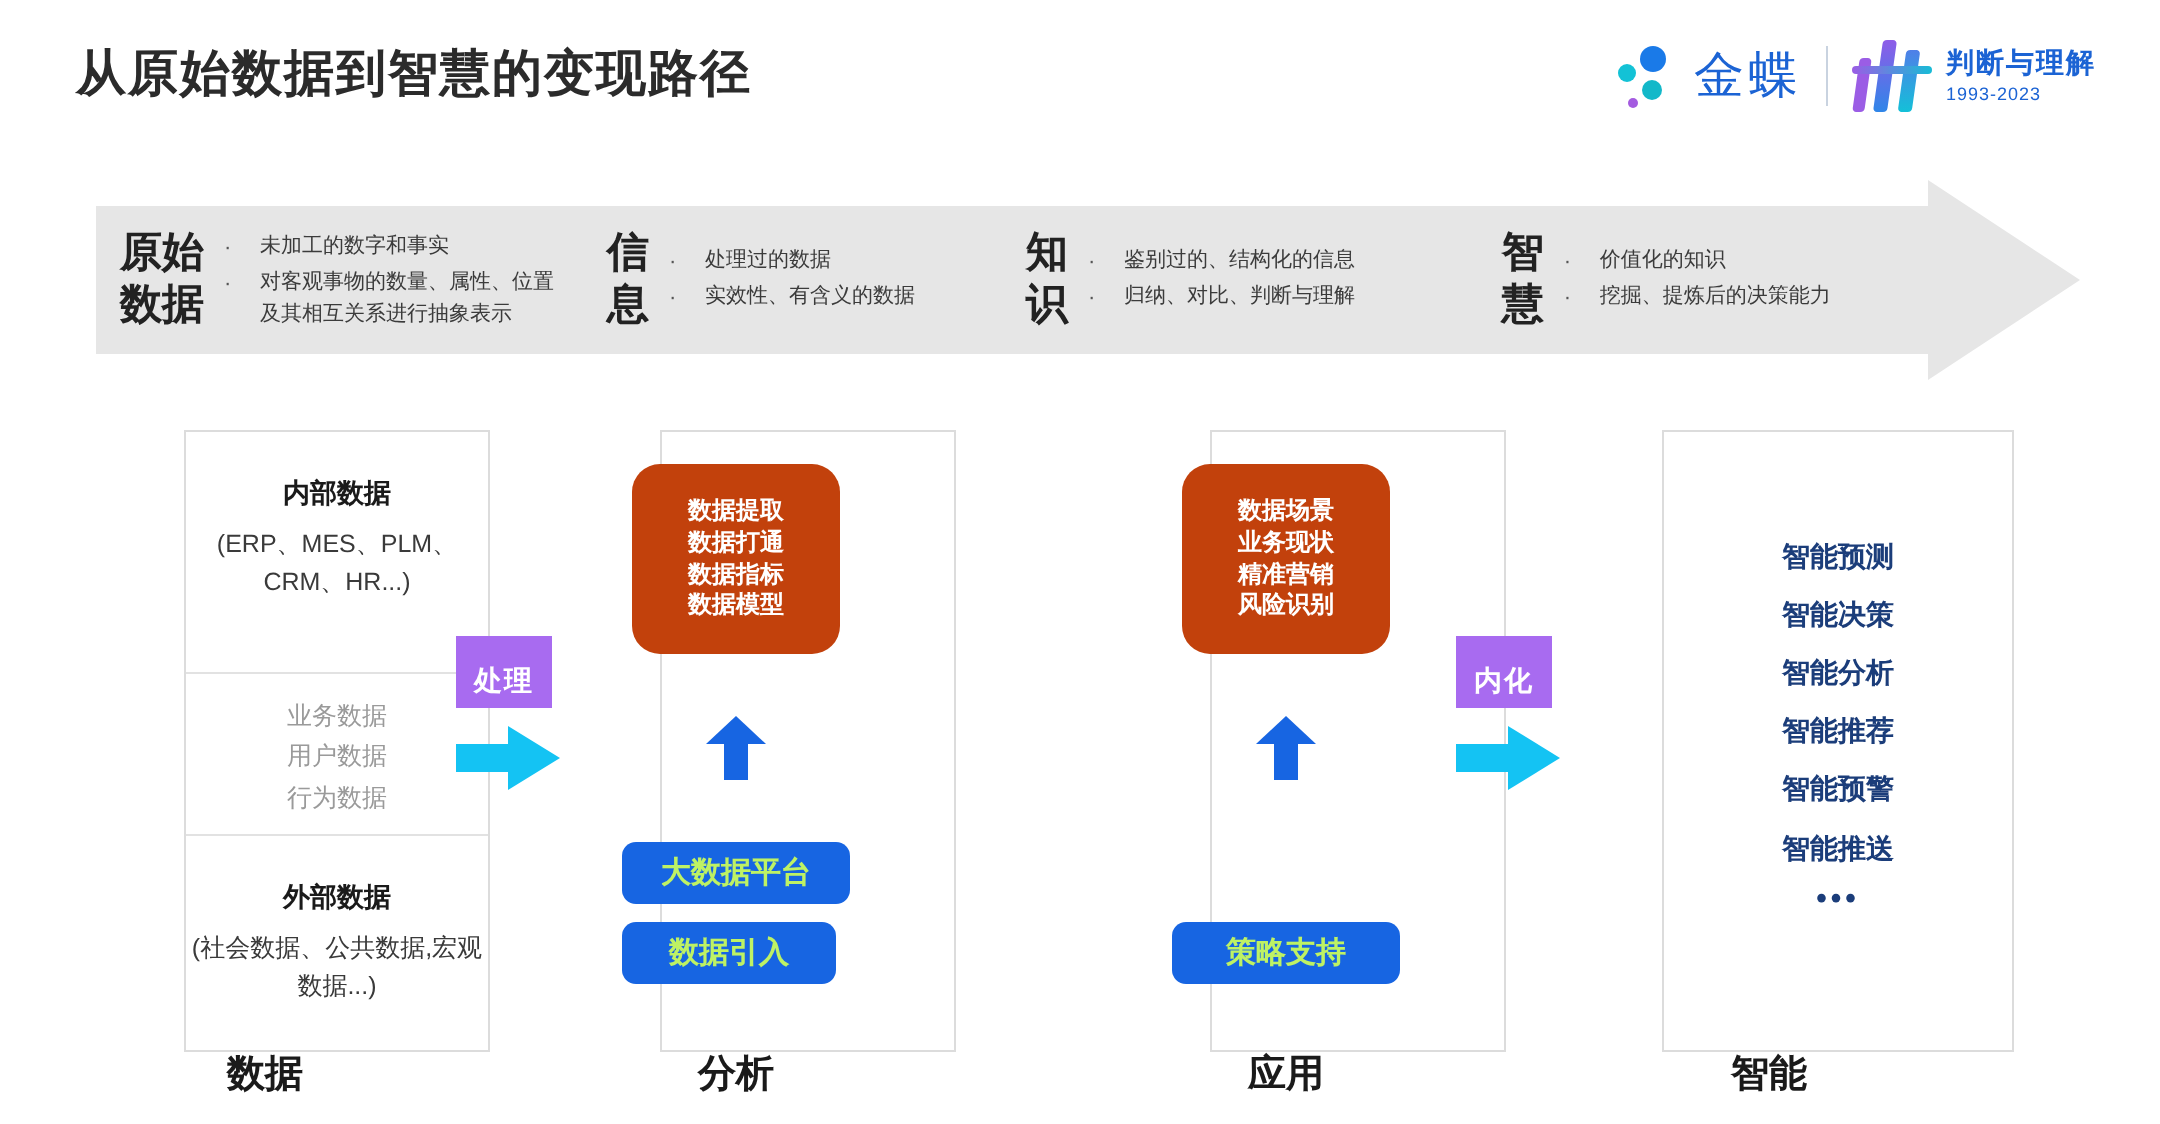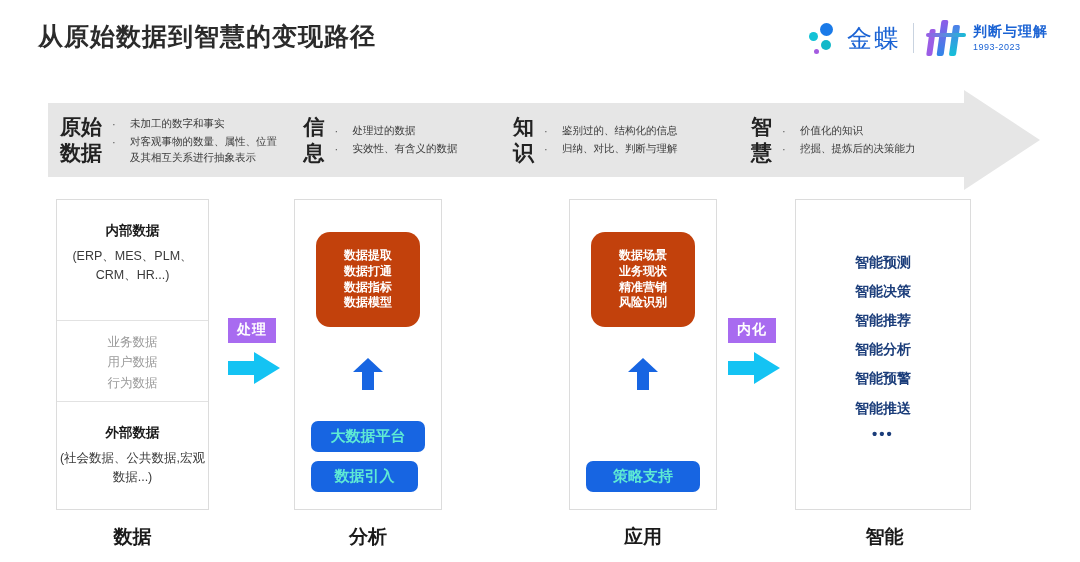--- a/index.html
+++ b/index.html
@@ -68,22 +68,22 @@
   .seg-dot { color: #555; font-size: 11px; width: 18px; flex: none; text-align: left; padding-top: 1px;}
   .seg-txt { font-size: 10.5px; color: #3b3b3b; white-space: nowrap; }
   .seg-txt.wide { white-space: normal; width: 150px; }
   .seg-1 { margin-left: 12px; width: 258px; }
   .seg-2 { margin-left: 0px; width: 222px; }
   .seg-3 { margin-left: 0px; width: 252px; }
   .seg-4 { margin-left: 0px; width: 230px; }
 
   
   .card {
-    position: absolute; top: 199px;
-    background: #ffffff; border: 1px solid #dcdcdc;
+    position: absolute; top: 215px;
+    background: #ffffff; border: 1px solid #dcdcdc; margin-left: 36px;
   }
   .card-1 { left: 56px;  width: 153px; height: 311px; }
   .card-2 { left: 294px; width: 148px; height: 311px; }
   .card-3 { left: 569px; width: 148px; height: 311px; }
   .card-4 { left: 795px; width: 176px; height: 311px; }
 
   .col-label {
     position: absolute; top: 524px; font-size: 19px; font-weight: bold;
     color: #1a1a1a; text-align: center;
   }
@@ -115,42 +115,42 @@
   .upar .stem { position: absolute; left: 9px; top: 12px; width: 12px; height: 20px; background: #1765e2; }
   .upar .head {
     position: absolute; left: 0; top: 0; width: 0; height: 0;
     border-left: 15px solid transparent; border-right: 15px solid transparent;
     border-bottom: 14px solid #1765e2;
   }
   .upar-2 { left: 353px; top: 358px; }
   .upar-3 { left: 628px; top: 358px; }
 
   .pill {
-    position: absolute; background: #1765e2; border-radius: 7px; color: #5eead4;
+    position: absolute; background: #1765e2; border-radius: 7px; color: #bef264;
     font-size: 15px; font-weight: bold; display: flex; align-items: center;
     justify-content: center; text-align: center;
   }
   .pill-2a { left: 311px; top: 421px; width: 114px; height: 31px; }
   .pill-2b { left: 311px; top: 461px; width: 107px; height: 31px; }
   .pill-3a { left: 586px; top: 421px; width: 114px; height: 31px; }
   .pill-3b { left: 586px; top: 461px; width: 114px; height: 31px; }
 
   
   .c4-list { padding-top: 48px; text-align: center; }
   .c4-item { font-size: 14px; font-weight: bold; color: #1b3d7a; line-height: 2.08; }
   .c4-dots { font-size: 15px; font-weight: bold; color: #1b3d7a; letter-spacing: 2px; margin-top: 2px; }
 
   
   .conn { position: absolute; width: 62px; }
   .conn-1 { left: 228px; top: 318px; }
   .conn-2 { left: 478px; top: 318px; }
   .conn-3 { left: 728px; top: 318px; }
   .badge {
     background: #a86bf0; color: #ffffff; font-size: 14px; font-weight: bold;
-    text-align: center; padding: 3px 0 4px; width: 48px; letter-spacing: 1px;
+    text-align: center; padding: 14px 0 4px; width: 48px; letter-spacing: 1px;
   }
   .arrow-right { position: relative; width: 58px; height: 32px; margin-top: 9px; }
   .arrow-right .bar {
     position: absolute; left: 0; top: 9px; width: 33px; height: 14px; background: #14c3f3;
   }
   .arrow-right .tip {
     position: absolute; left: 26px; top: 0; width: 0; height: 0;
     border-top: 16px solid transparent; border-bottom: 16px solid transparent;
     border-left: 26px solid #14c3f3;
   }
@@ -318,22 +318,22 @@
     <div class="arrow-right">
         <span class="bar"></span>
         <span class="tip"></span>
       </div>
   </div>
 
   <div class="card card-4">
     <div class="c4-list">
       <div class="c4-item">智能预测</div>
       <div class="c4-item">智能决策</div>
+      <div class="c4-item">智能分析</div>
       <div class="c4-item">智能推荐</div>
-      <div class="c4-item">智能分析</div>
       <div class="c4-item">智能预警</div>
       <div class="c4-item">智能推送</div>
       <div class="c4-dots">•••</div>
     </div>
   </div>
   <div class="col-label lab-4">智能</div>
 
 </div>
 
 </body></html>

